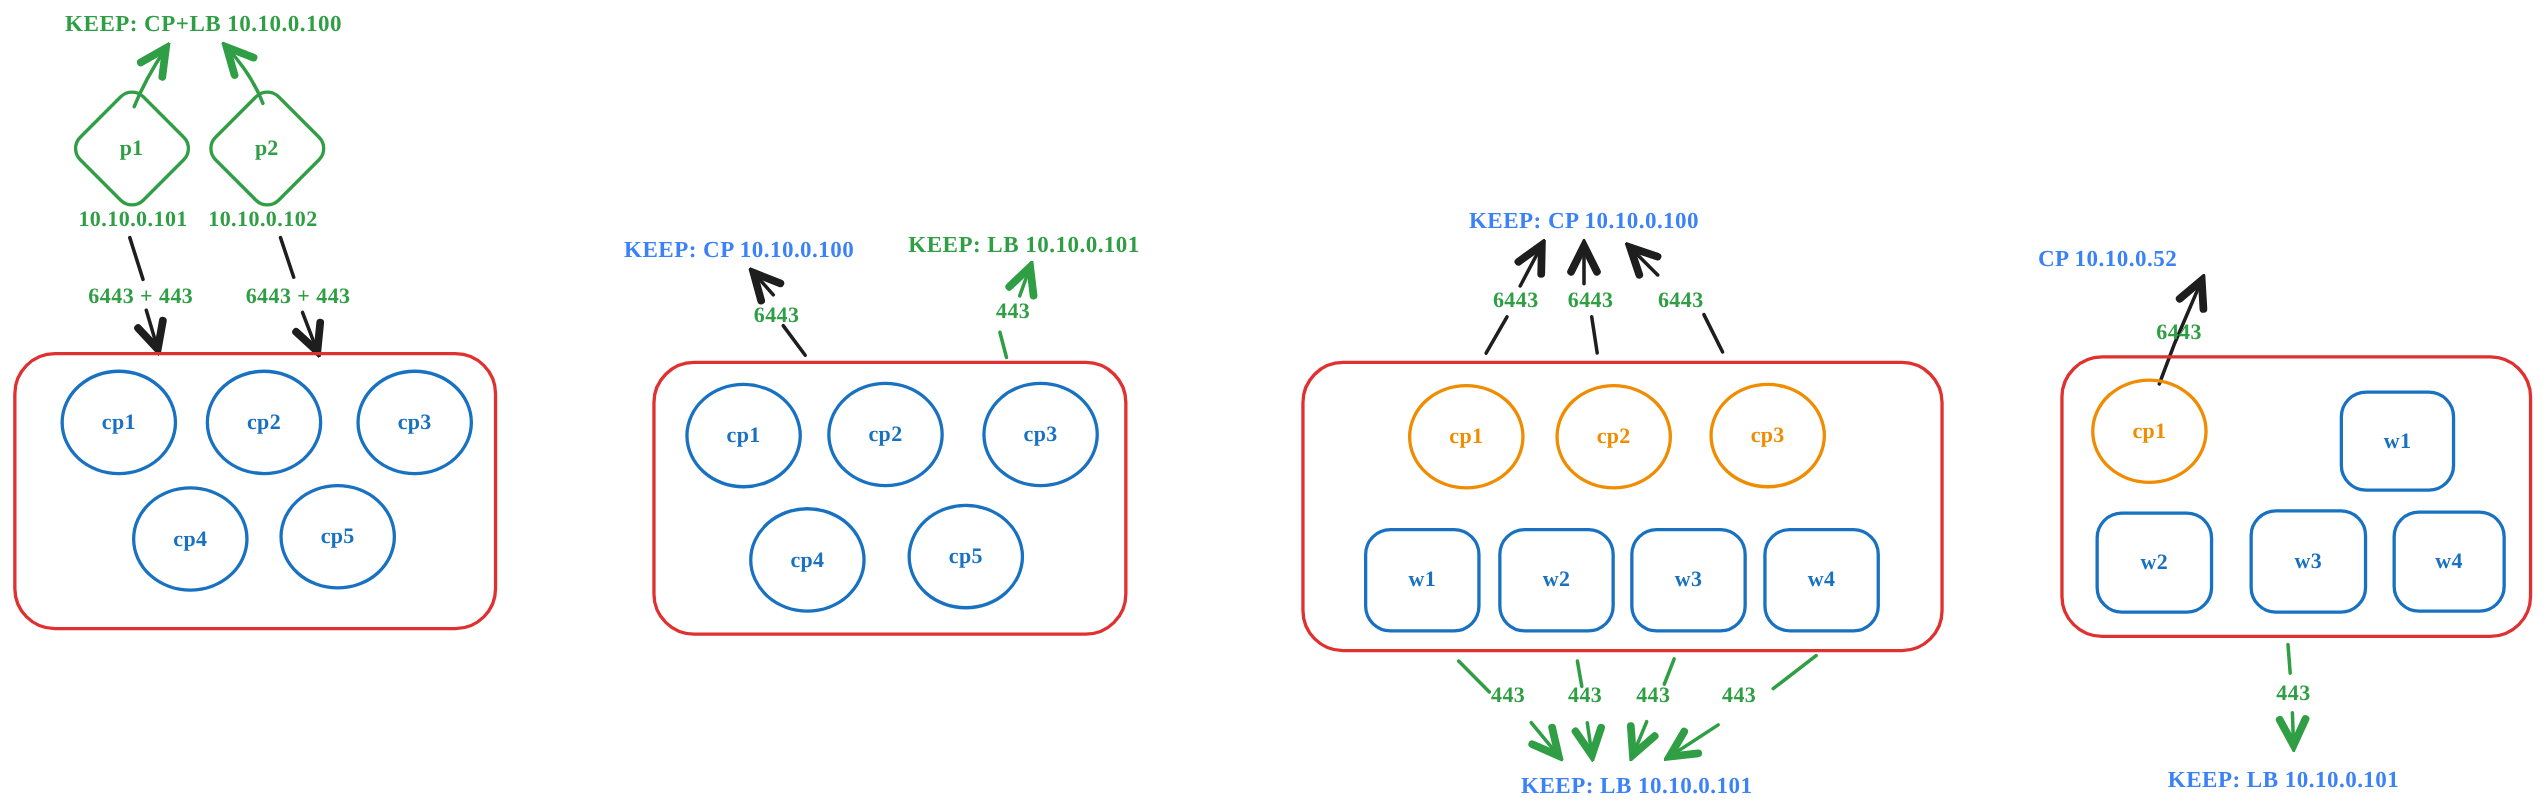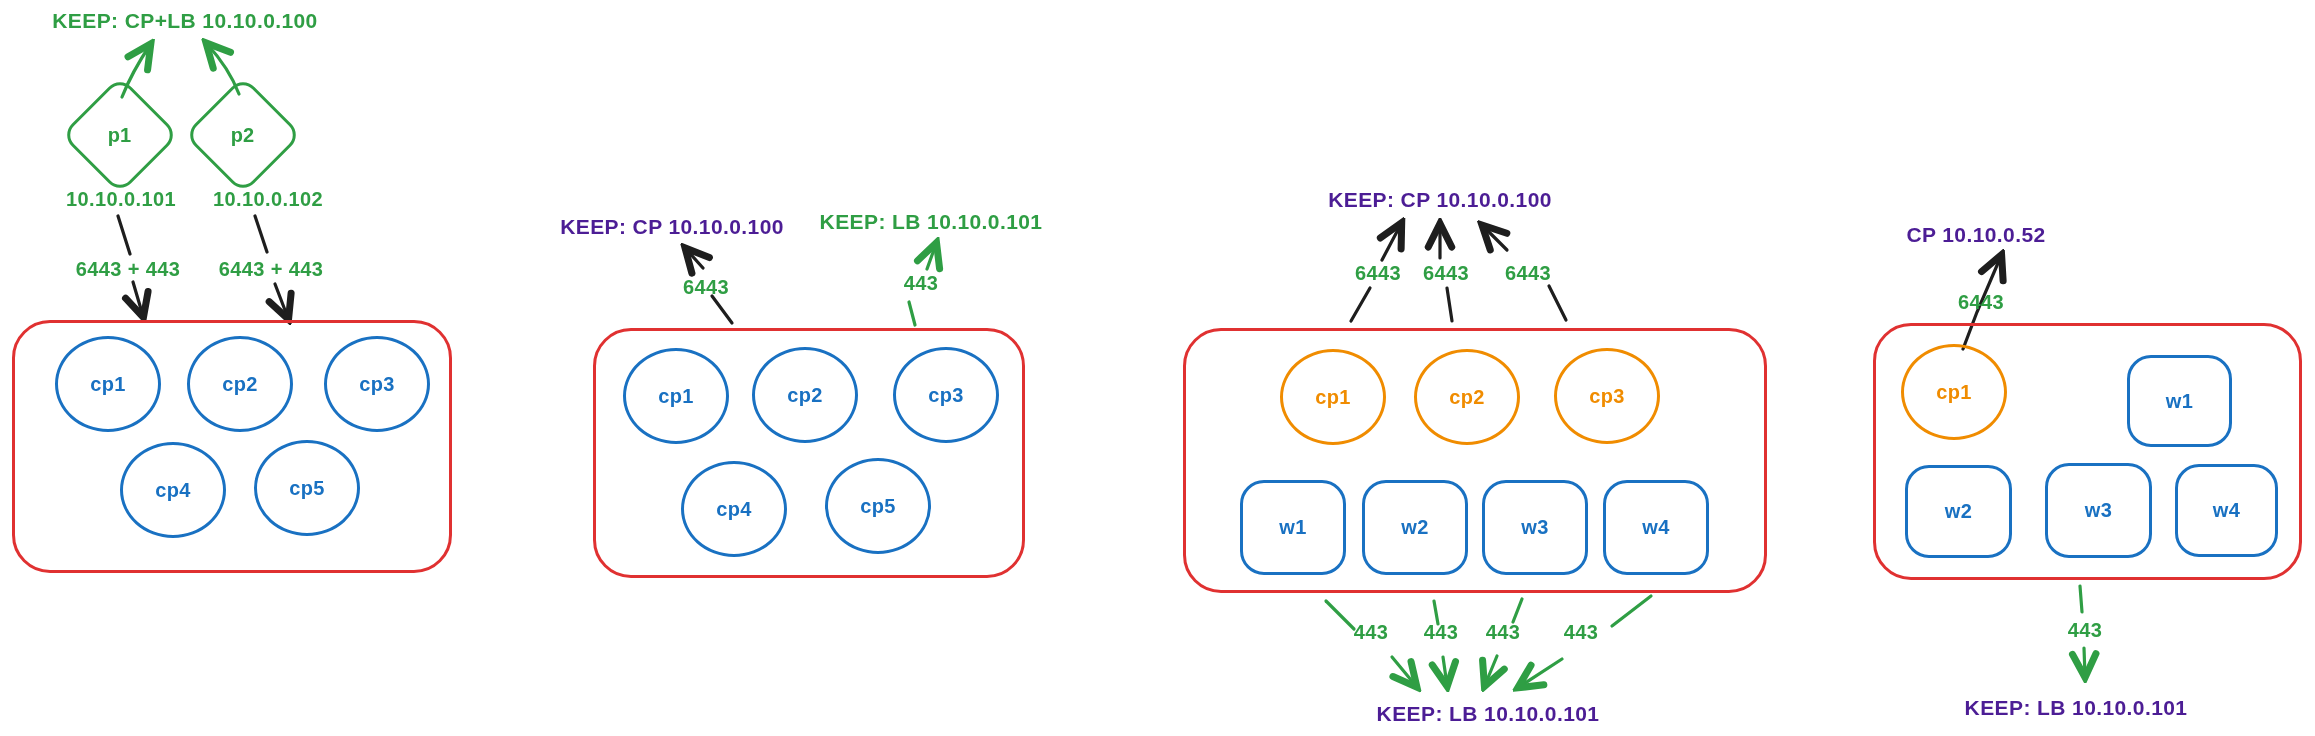--- a/index.html
+++ b/index.html
@@ -1,27 +1,27 @@
 <!DOCTYPE html>
 <html><head>
 <meta charset="utf-8">
 <style>
   *{box-sizing:border-box;margin:0;padding:0}
   html,body{background:#ffffff}
   #canvas{
     position:relative;width:2315px;height:736px;background:#ffffff;
-    font-family:Liberation Sans, sans-serif;overflow:hidden;padding-left:48px;
+    font-family:Liberation Serif, serif;overflow:hidden;padding-left:48px;
   }
   .label{
     position:absolute;white-space:nowrap;transform:translateX(-50%);
     font-size:21px;font-weight:700;letter-spacing:.4px;
   }
   .small{font-size:20px}
   .green{color:#2f9e44}
-  .ink{color:#4c1d95}
+  .ink{color:#3b82f6}
   .cluster-box{
     position:absolute;border:3.5px solid #e03131;border-radius:38px;background:transparent;
   }
   .node{
     position:absolute;display:flex;align-items:center;justify-content:center;
     font-size:20px;font-weight:700;letter-spacing:.3px;
   }
   .circle{width:106px;height:96px;border:3.5px solid #1971c2;border-radius:50%;color:#1971c2}
   .circle.orange{border-color:#f08c00;color:#f08c00}
   .square{width:106px;height:95px;border:3.5px solid #1971c2;border-radius:24px;color:#1971c2}
@@ -84,21 +84,21 @@
   <div class="label green" style="left:185px;top:9px">KEEP: CP+LB 10.10.0.100</div>
 
   <div class="diamond" style="left:78px;top:93px">
     <span>p1</span>
   </div>
   <div class="diamond" style="left:201px;top:93px">
     <span>p2</span>
   </div>
 
   <div class="label green small" style="left:121px;top:188px">10.10.0.101</div>
-  <div class="label green small" style="left:268px;top:188px">10.10.0.102</div>
+  <div class="label green small" style="left:239px;top:188px">10.10.0.102</div>
 
   <div class="label green small" style="left:128px;top:258px">6443 + 443</div>
   <div class="label green small" style="left:271px;top:258px">6443 + 443</div>
 
   <div class="cluster-box" style="left:12px;top:320px;width:440px;height:253px"></div>
   <div class="node circle" style="left:55px;top:336px">
       <span>cp1</span>
     </div>
   <div class="node circle" style="left:187px;top:336px">
       <span>cp2</span>
@@ -162,21 +162,21 @@
   <div class="node square" style="left:1603px;top:480px">
       <span>w4</span>
     </div>
 
   <div class="label green small" style="left:1371px;top:621px">443</div>
   <div class="label green small" style="left:1441px;top:621px">443</div>
   <div class="label green small" style="left:1503px;top:621px">443</div>
   <div class="label green small" style="left:1581px;top:621px">443</div>
   <div class="label ink" style="left:1488px;top:702px">KEEP: LB 10.10.0.101</div>
 
-  <div class="label ink" style="left:1976px;top:223px">CP 10.10.0.52</div>
+  <div class="label ink" style="left:1916px;top:223px">CP 10.10.0.52</div>
   <div class="label green small" style="left:1981px;top:291px">6443</div>
 
   <div class="cluster-box" style="left:1873px;top:323px;width:429px;height:257px"></div>
   <div class="node circle orange" style="left:1901px;top:344px">
       <span>cp1</span>
     </div>
   <div class="node square" style="left:2127px;top:355px;width:105px;height:92px">
       <span>w1</span>
     </div>
   <div class="node square" style="left:1905px;top:465px;width:107px;height:93px">

